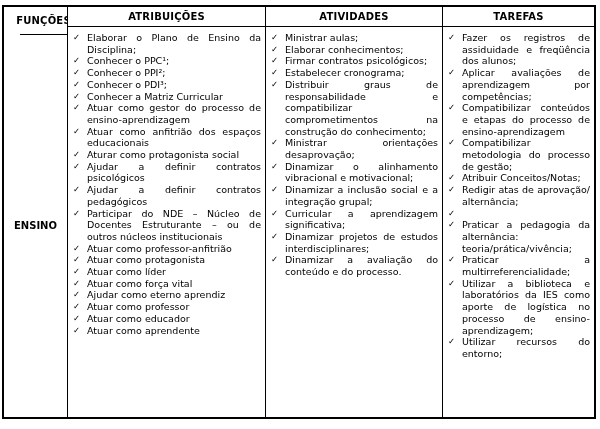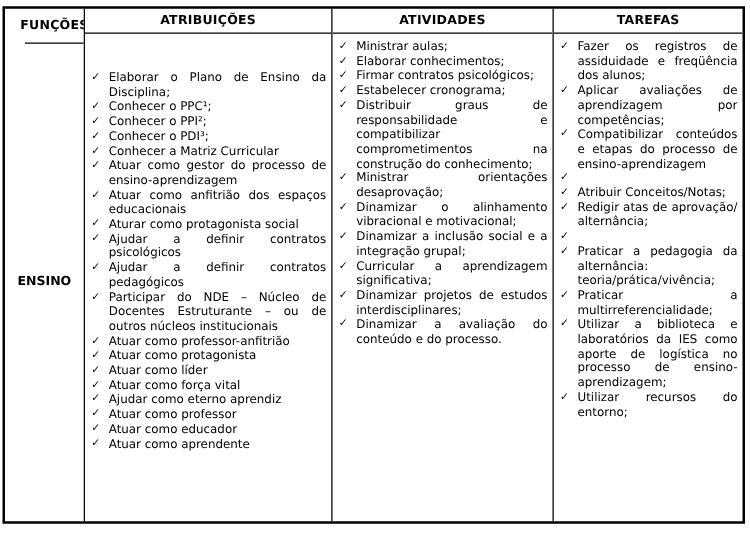--- a/index.html
+++ b/index.html
@@ -24,21 +24,21 @@
     background: #ffffff;
   }
   .col {
     display: flex;
     flex-direction: column;
     box-sizing: border-box;
     overflow: hidden;
   }
   .col-sep { border-right: 1px solid #000000; }
   .col0 { width: 64px; }
-  .col1 { width: 198px; gap: 25px; }
+  .col1 { width: 198px; }
   .col2 { width: 177px; }
   .col3 { flex: 1; }
   .hdr {
     flex: none;
     display: flex;
     align-items: center;
     justify-content: center;
     border-bottom: 1px solid #000000;
     font-weight: bold;
     font-size: 10px;
@@ -230,20 +230,21 @@
         <div class="item">
           <span class="check">✓</span>
           <span class="txt">Aplicar avaliações de aprendizagem por competências;</span>
         </div>
         <div class="item">
           <span class="check">✓</span>
           <span class="txt">Compatibilizar conteúdos e etapas do processo de ensino-aprendizagem</span>
         </div>
         <div class="item">
           <span class="check">✓</span>
+          <span class="txt">Compatibilizar metodologia do processo de gestão;</span>
         </div>
         <div class="item">
           <span class="check">✓</span>
           <span class="txt">Atribuir Conceitos/Notas;</span>
         </div>
         <div class="item">
           <span class="check">✓</span>
           <span class="txt">Redigir atas de aprovação/ alternância;</span>
         </div>
         <div class="item">

